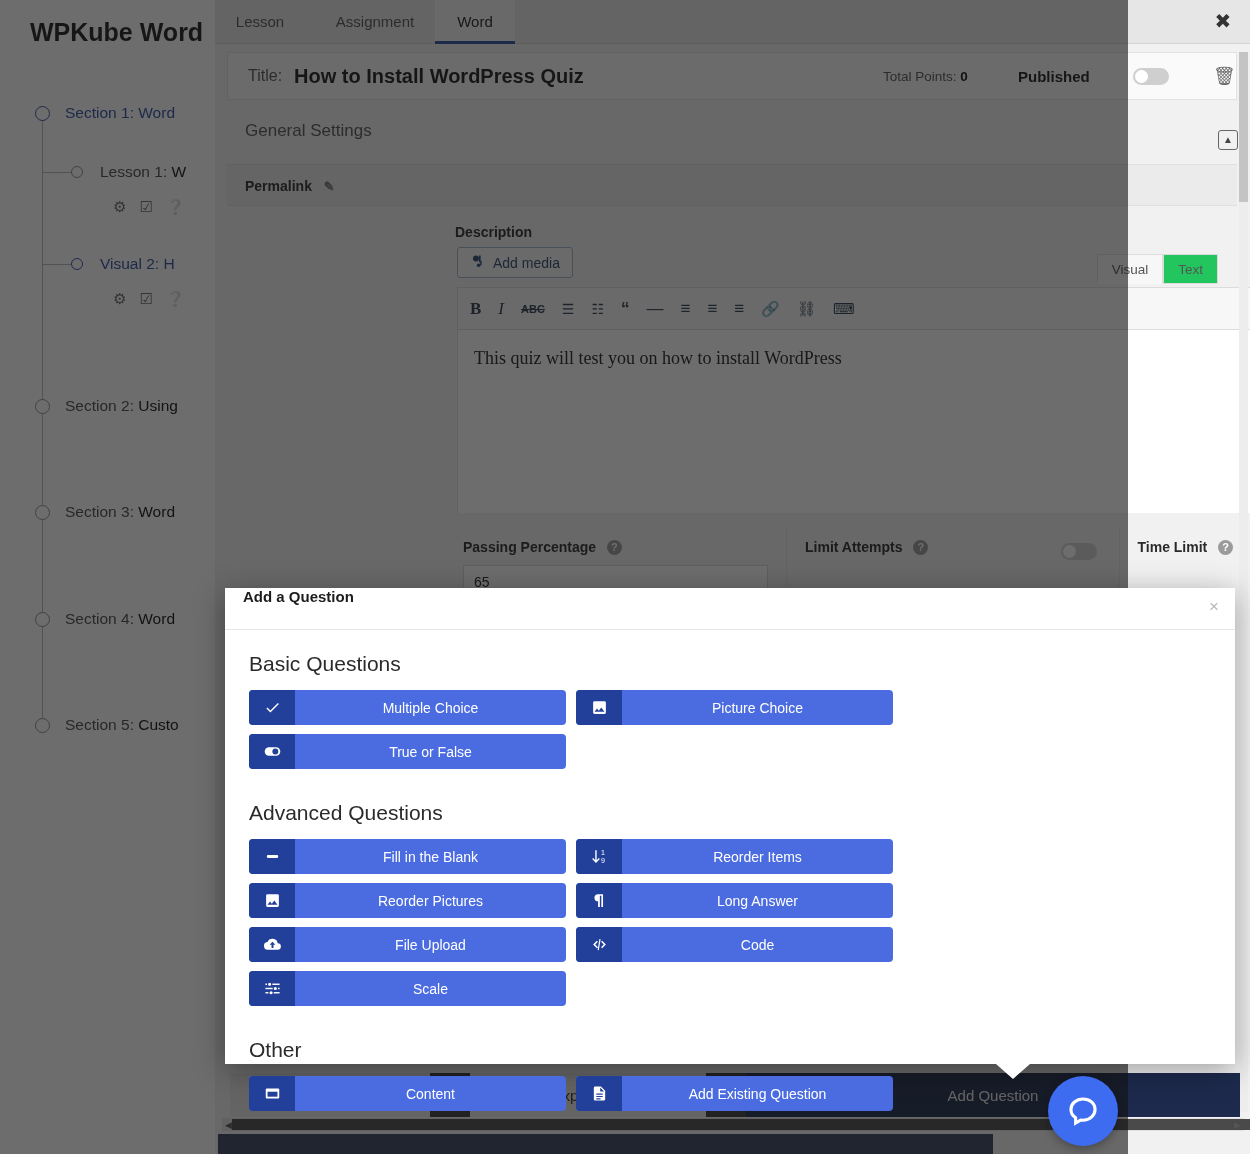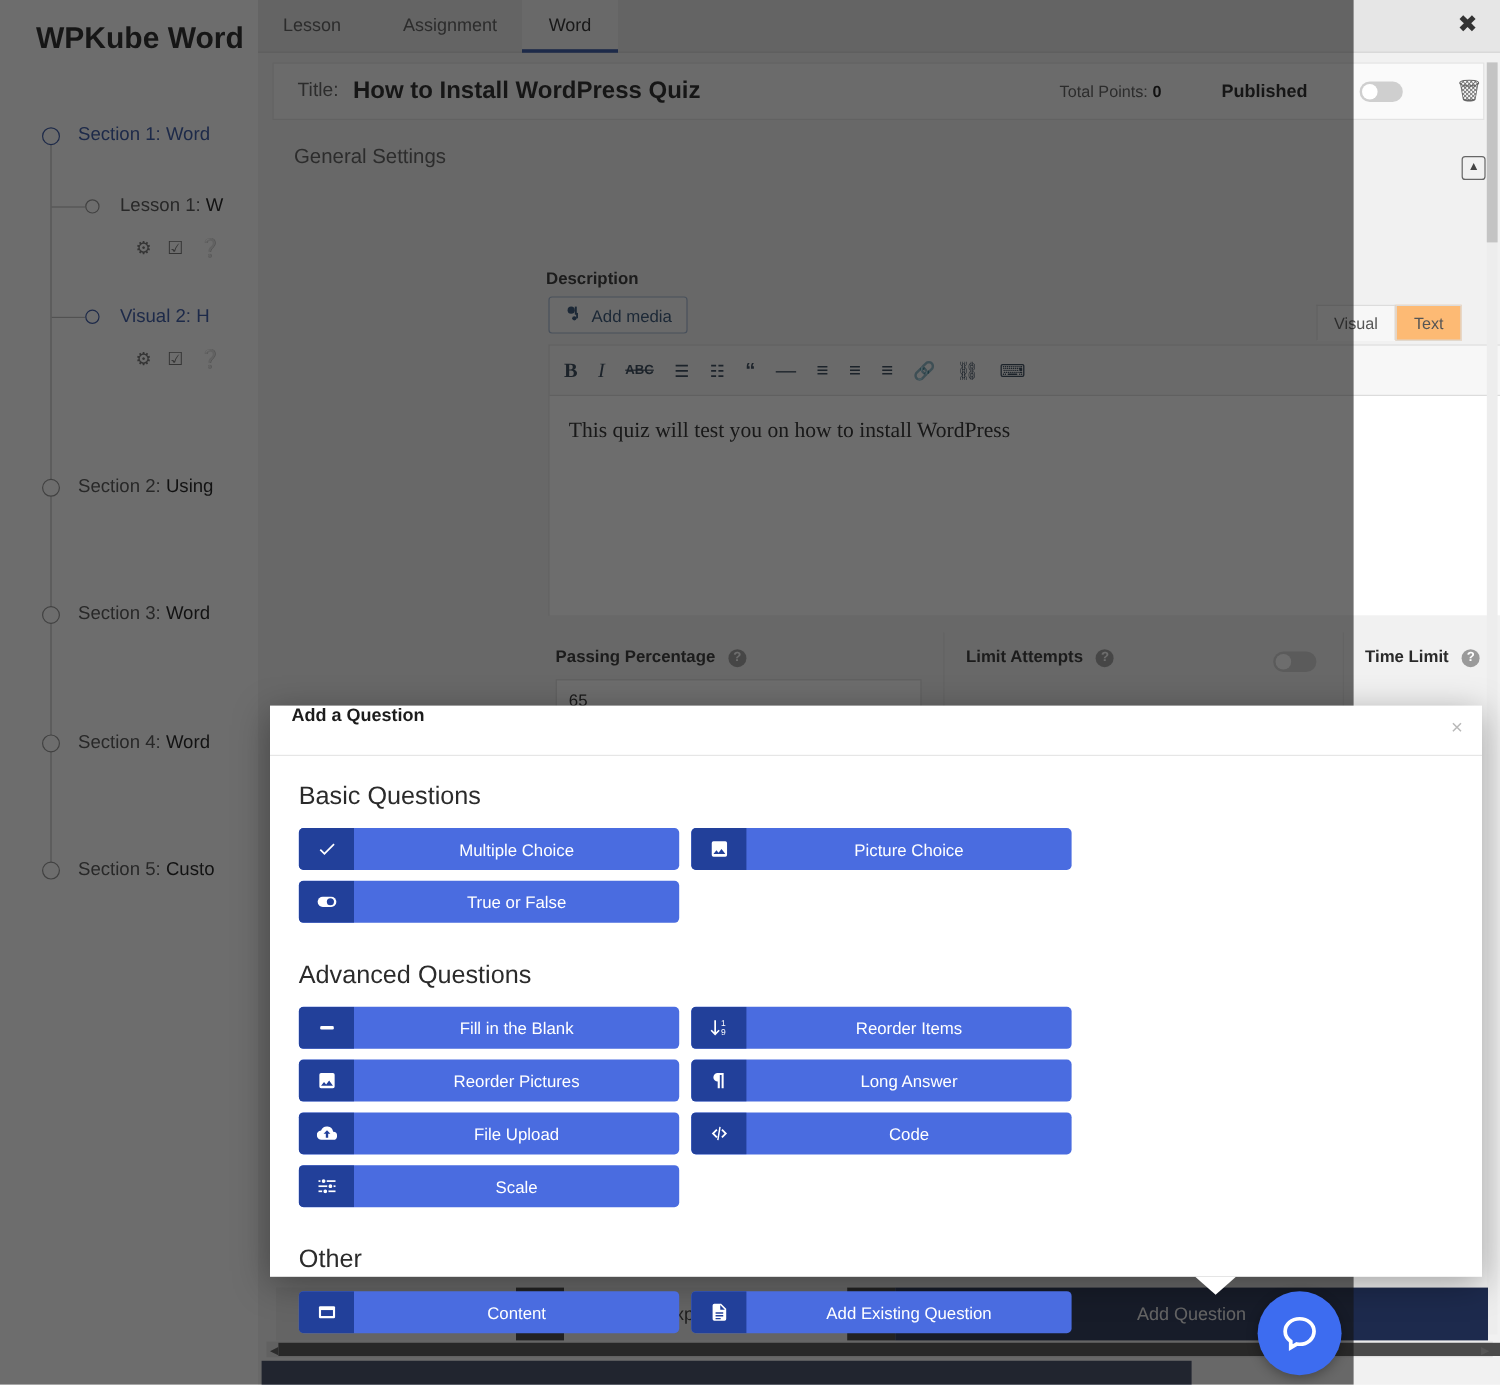--- a/index.html
+++ b/index.html
@@ -94,21 +94,21 @@
 
   .desc-label { position:absolute; left:240px; top:224px; font-size:14px; font-weight:700; color:#2a2a2a; }
   .addmedia {
     position:absolute; left:242px; top:247px; height:31px; padding:0 12px;
     border:1px solid #9fb3cf; border-radius:3px; background:#f6f7f7;
     font-size:14px; color:#2b4a6f; display:flex; align-items:center; gap:8px; cursor:pointer;
   }
   .vt-tabs { position:absolute; right:32px; top:254px; display:flex; }
   .vt-tab {
     height:30px; padding:0 14px; line-height:30px; font-size:13.5px;
-    border:1px solid #dcdcdc; color:#555; background:#fdba74; cursor:pointer;
+    border:1px solid #dcdcdc; color:#555; background:#22c55e; cursor:pointer;
   }
   .vt-tab.active { background:#f7f7f7; border-bottom-color:#f7f7f7; }
   .editor-box {
     position:absolute; left:242px; top:287px; width:967px; height:226px;
     border:1px solid #dcdcdc; background:#f7f7f7;
   }
   .editor-toolbar {
     height:42px; border-bottom:1px solid #dcdcdc; display:flex; align-items:center;
     padding-left:12px; gap:17px; color:#2b3d50; font-size:17px;
   }
@@ -298,20 +298,24 @@
         <span class="t-pub">Published</span>
         <span class="toggle" style="position:absolute; left:905px;">
             <i></i>
           </span>
         <span class="trash">🗑</span>
       </div>
 
       <div class="gs-head">General Settings</div>
       <div class="gs-collapse">▲</div>
 
+      <div class="permalink-row">
+        <span>Permalink</span>
+        <span class="pencil">✎</span>
+      </div>
 
       <div class="desc-label">Description</div>
 
       <div class="addmedia">
         <span>
           <svg width="15" height="15" viewBox="0 0 20 20" fill="#2b4a6f">
               <circle cx="8" cy="6" r="4"></circle>
               <rect x="12" y="2" width="2.2" height="9"></rect>
               <circle cx="11.5" cy="15" r="2.4"></circle>
               <rect x="13.5" y="9" width="2" height="6"></rect>

